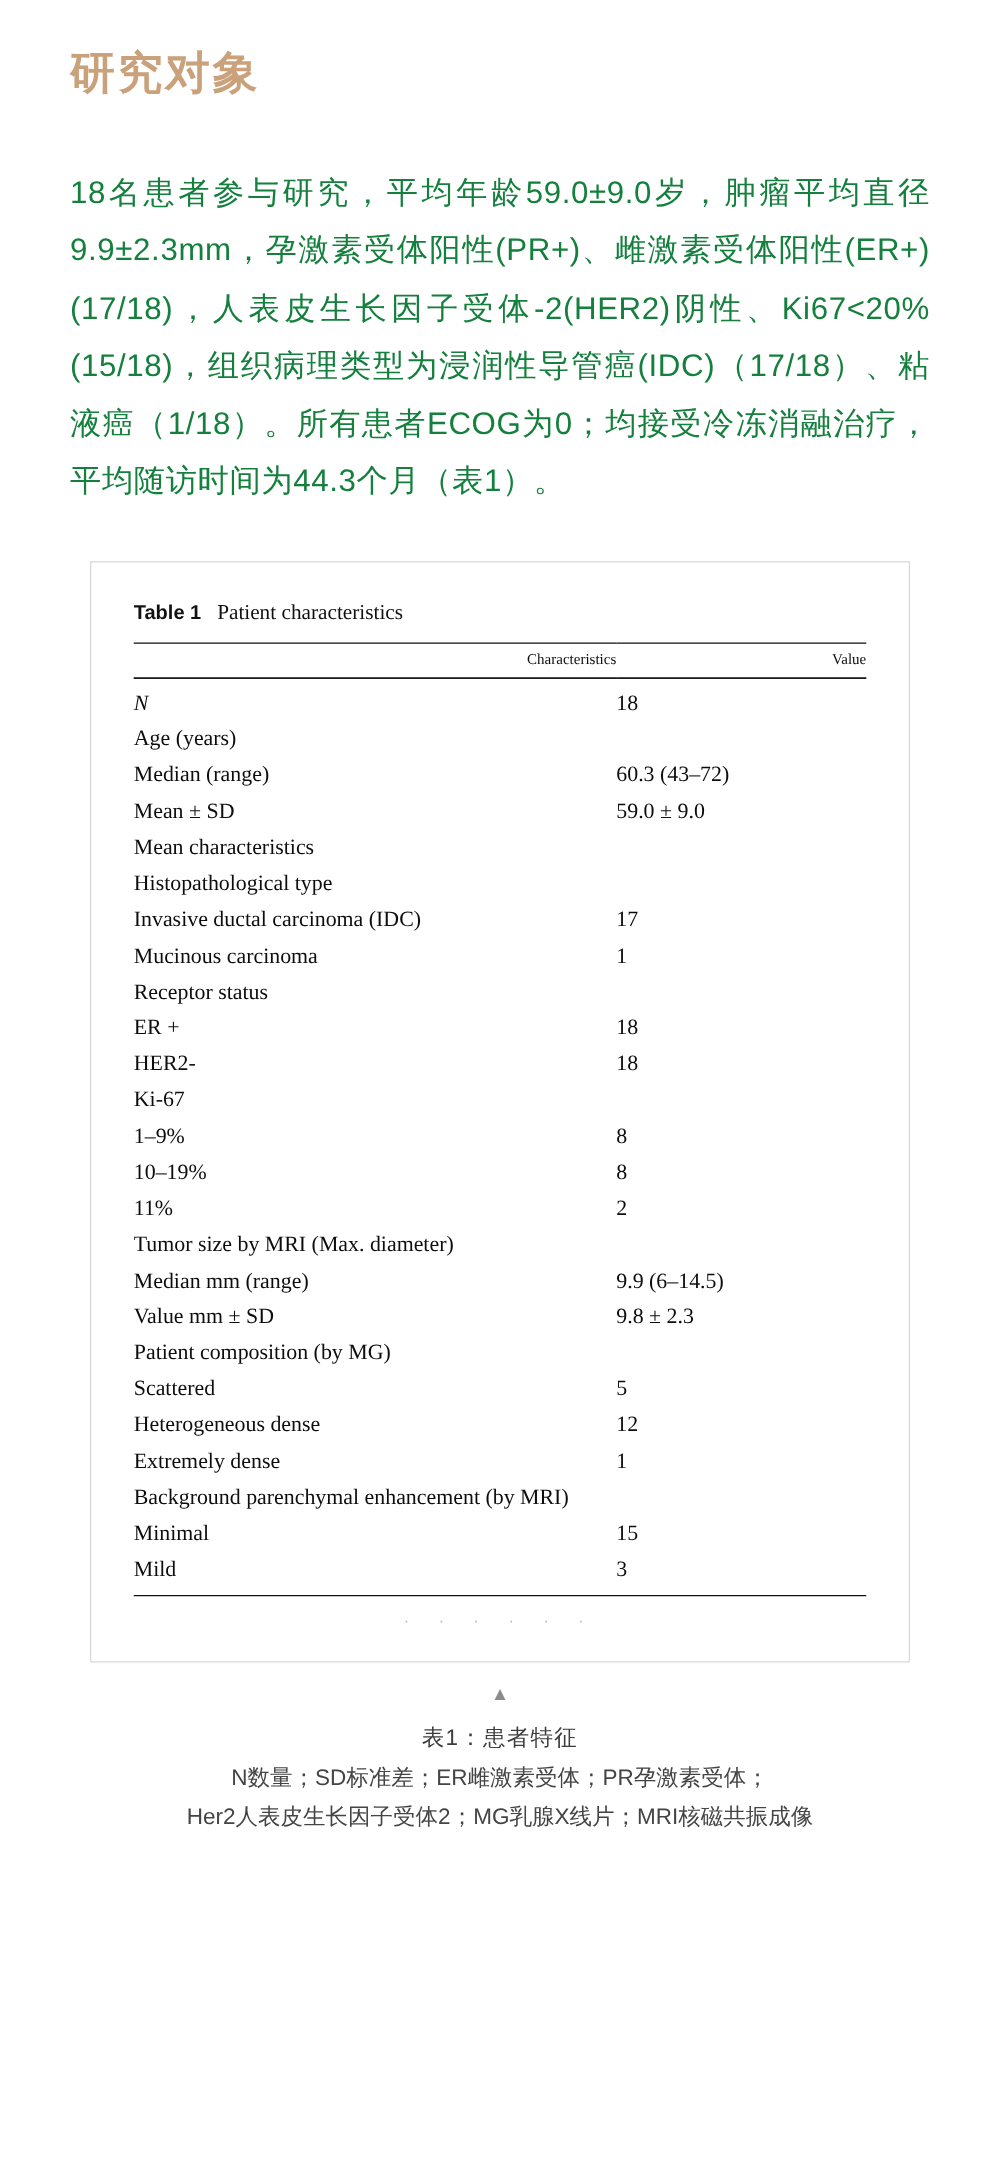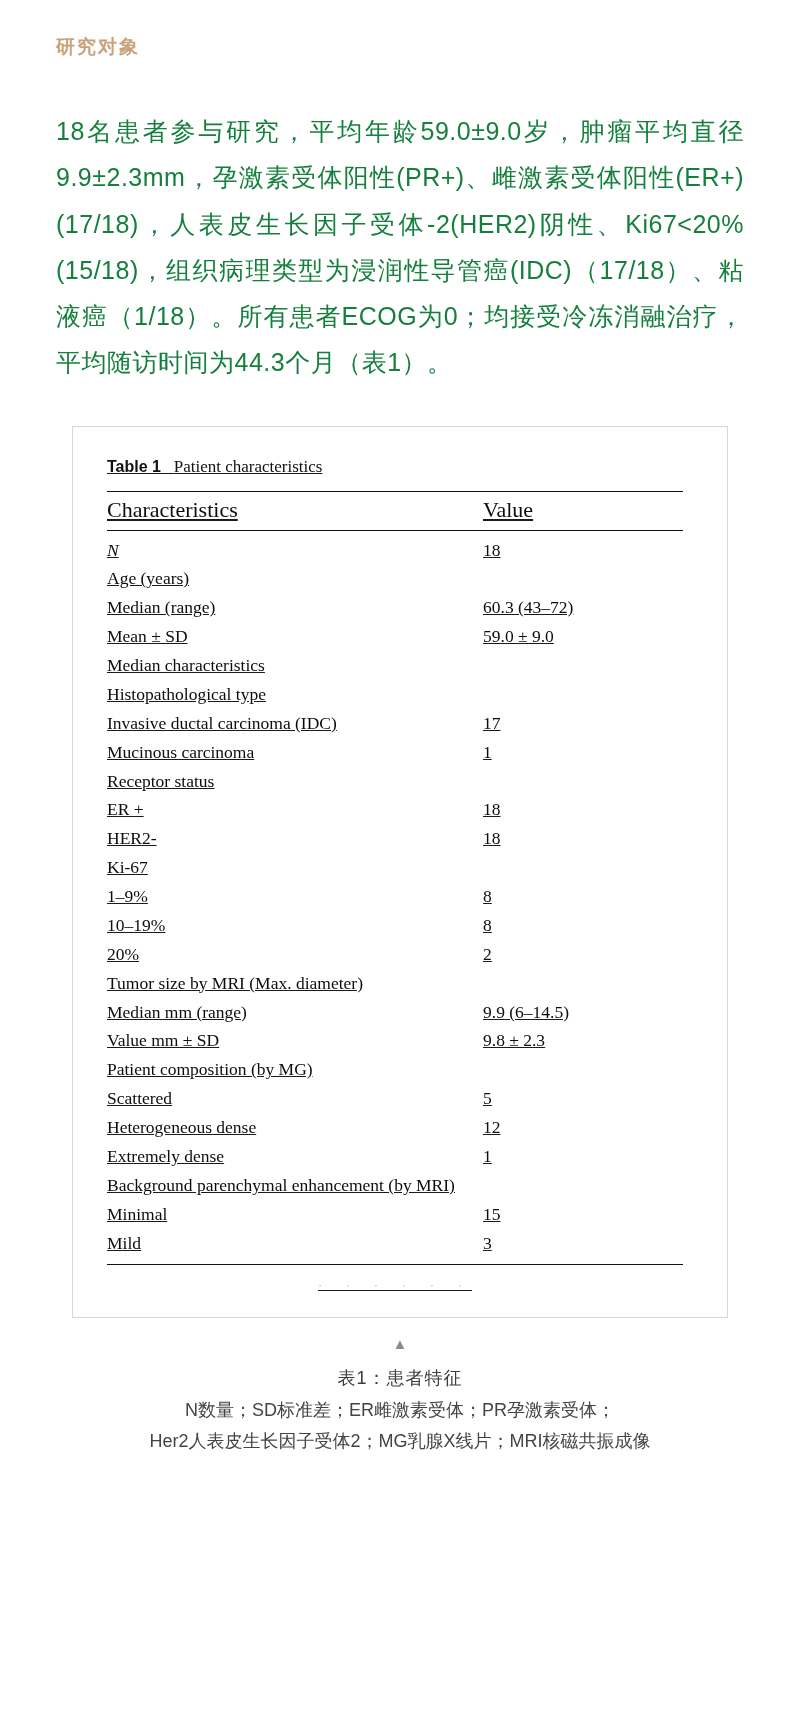--- a/index.html
+++ b/index.html
@@ -14,68 +14,67 @@
     color: #1a1a1a;
   }
   .page {
     width: 800px;
     min-height: 1730px;
     box-sizing: border-box;
     padding: 0;
     position: relative;
   }
   .section-title {
-    font-size: 19px;
+    font-size: 36px;
     font-weight: bold;
     color: #c9a27c;
     letter-spacing: 2px;
     margin: 34px 0 0 56px;
   }
   .body-text {
     margin: 48px 56px 0 56px;
     font-size: 25px;
     line-height: 1.85;
     text-align: justify;
     text-justify: inter-ideograph;
     color: #15803d;
     letter-spacing: 0.5px;
   }
   .figure-box {
     margin: 40px 72px 0 72px;
     border: 1px solid #d8d8d8;
     background: #ffffff;
     box-sizing: border-box;
-    padding: 30px 44px 26px 34px;
-    text-decoration: underline;
+    padding: 30px 34px 26px 34px;
   }
   .tbl-caption {
     font-family: "Liberation Serif", serif;
     font-size: 17px;
     color: #111;
     margin: 0 0 14px 0;
   }
   .tbl-caption .tbl-num {
     font-weight: bold;
     font-family: "Liberation Sans", sans-serif;
     font-size: 16px;
   }
   table.ptable {
     width: 100%;
     border-collapse: collapse;
     font-family: "Liberation Serif", serif;
     font-size: 17.5px;
     color: #0d0d0d;
   }
   table.ptable thead th {
-    text-align: left;
+    text-align: right;
     font-weight: normal;
     padding: 5px 0 7px 0;
     border-top: 1.6px solid #111;
     border-bottom: 1.1px solid #111;
-    font-size: 22px;
+    font-size: 12px;
     margin-left: 40px;
   }
   table.ptable thead th.valcol,
   table.ptable td.valcol {
     width: 200px;
   }
   table.ptable tbody tr:first-child td {
     padding-top: 9px;
   }
   table.ptable td {
@@ -161,21 +160,21 @@
           </tr>
           <tr>
             <td class="lvl1">Median (range)</td>
             <td class="valcol">60.3 (43–72)</td>
           </tr>
           <tr>
             <td class="lvl1">Mean ± SD</td>
             <td class="valcol">59.0 ± 9.0</td>
           </tr>
           <tr>
-            <td class="lvl0">Median characteristics</td>
+            <td class="lvl0">Mean characteristics</td>
             <td class="valcol"></td>
           </tr>
           <tr>
             <td class="lvl1">Histopathological type</td>
             <td class="valcol"></td>
           </tr>
           <tr>
             <td class="lvl2">Invasive ductal carcinoma (IDC)</td>
             <td class="valcol">17</td>
           </tr>
@@ -201,21 +200,21 @@
           </tr>
           <tr>
             <td class="lvl3">1–9%</td>
             <td class="valcol">8</td>
           </tr>
           <tr>
             <td class="lvl3">10–19%</td>
             <td class="valcol">8</td>
           </tr>
           <tr>
-            <td class="lvl3">20%</td>
+            <td class="lvl3">11%</td>
             <td class="valcol">2</td>
           </tr>
           <tr>
             <td class="lvl1">Tumor size by MRI (Max. diameter)</td>
             <td class="valcol"></td>
           </tr>
           <tr>
             <td class="lvl2">Median mm (range)</td>
             <td class="valcol">9.9 (6–14.5)</td>
           </tr>

